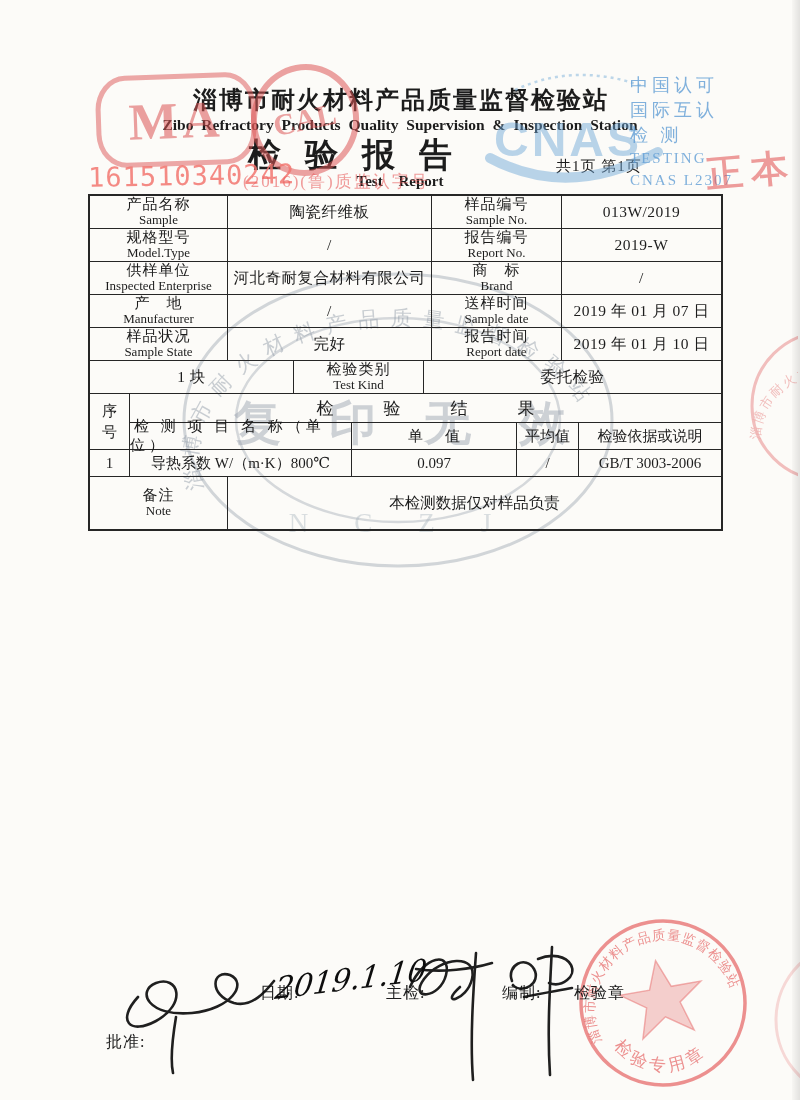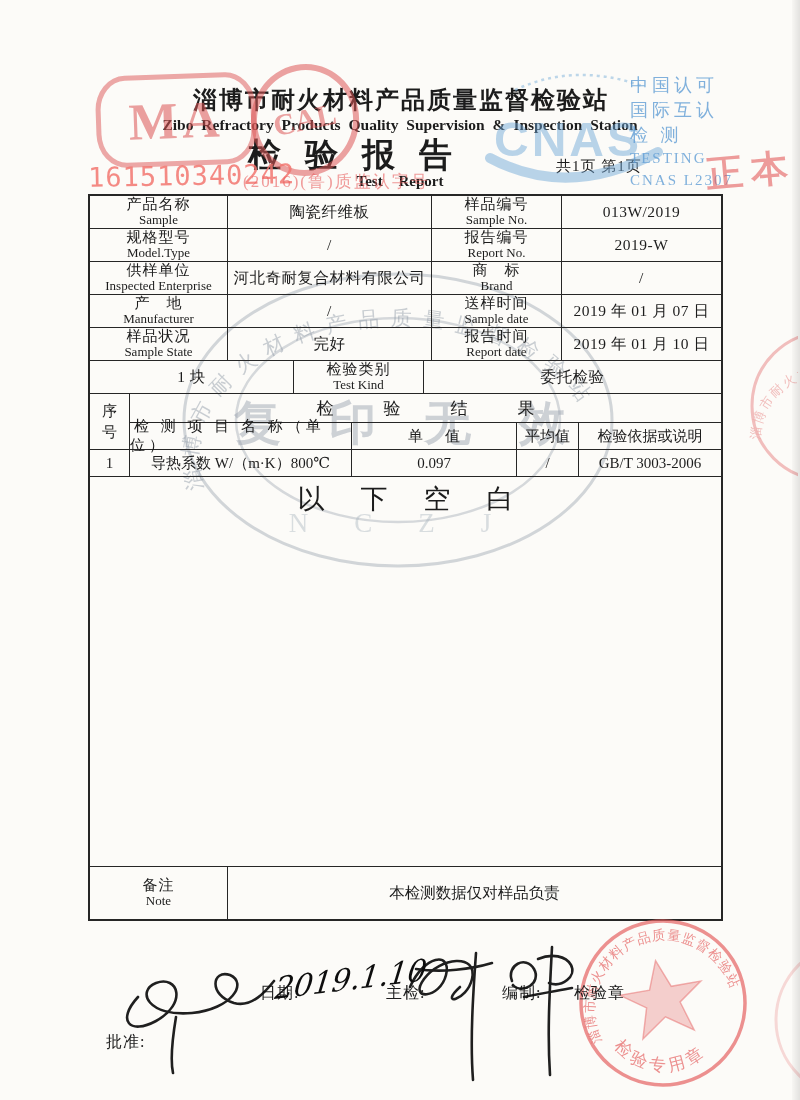--- a/index.html
+++ b/index.html
@@ -264,23 +264,20 @@
     </div>
 
     <div class="res-data">
       <div class="datac d0">1</div>
       <div class="datac d1">导热系数 W/（m·K）800℃</div>
       <div class="datac d2">0.097</div>
       <div class="datac d3">/</div>
       <div class="datac d4">GB/T 3003-2006</div>
     </div>
 
-    <div class="blank-row">
-      <div class="blank-note">以下空白</div>
-    </div>
 
 
     <div class="row h52">
       <div class="cell c1">
         <span class="lab1">备注</span>
         <span class="lab2">Note</span>
       </div>
       <div class="cell c4">
           <span class="conc-val">本检测数据仅对样品负责</span>
         </div>

